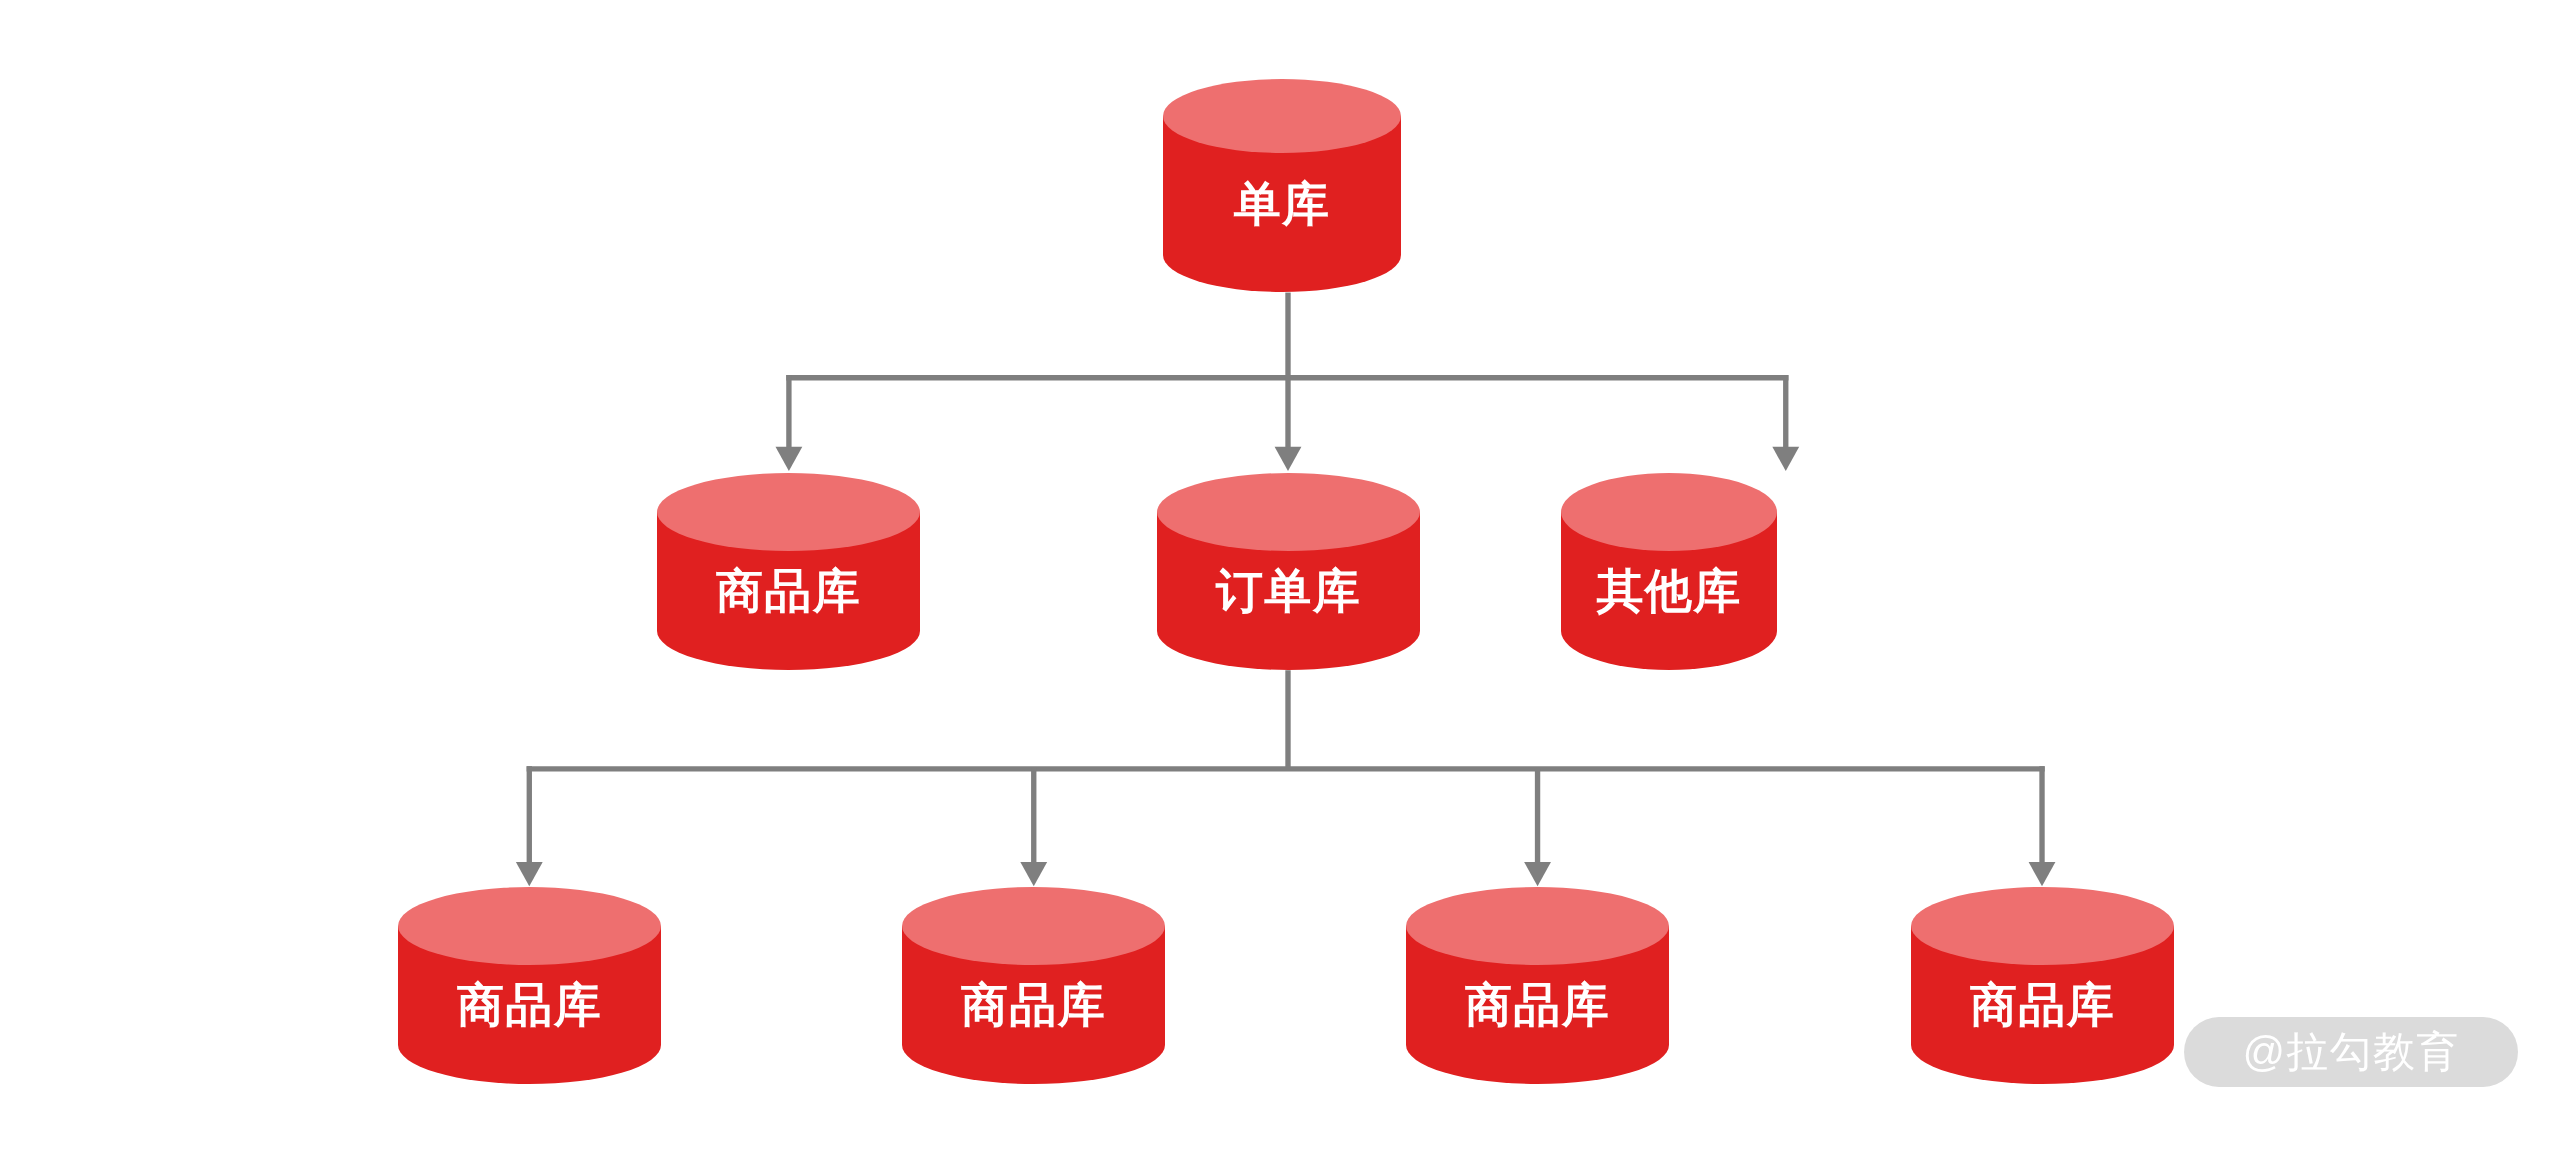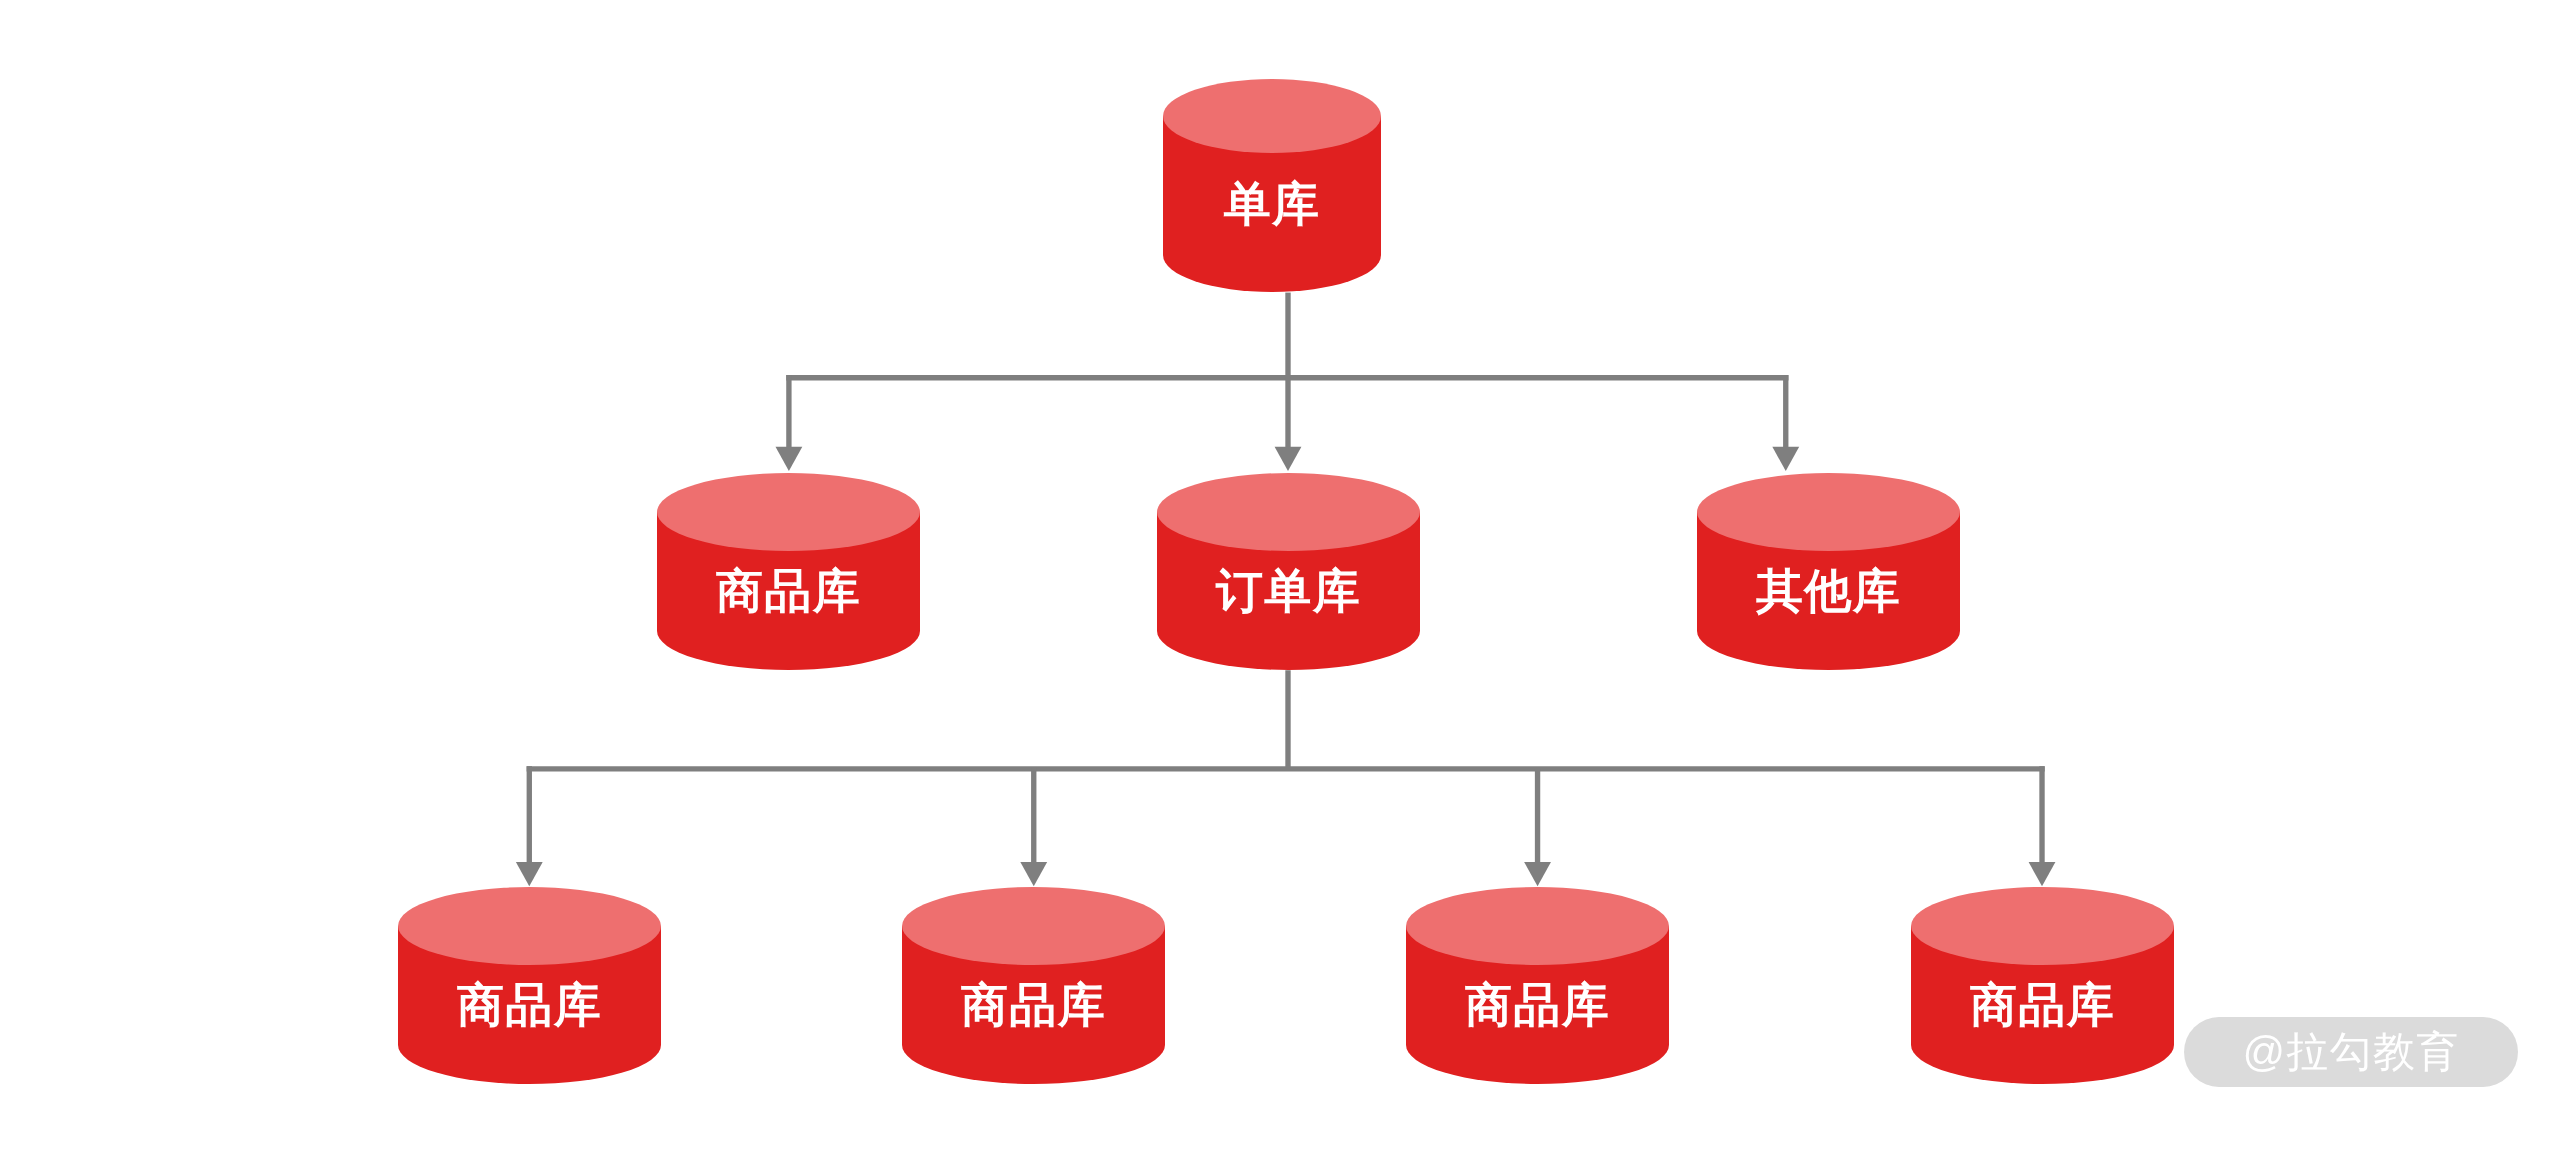--- a/index.html
+++ b/index.html
@@ -67,42 +67,42 @@
     <path class="connector-line" d="M789 1142 L789 1289"></path>
     <path class="connector-line" d="M1541 1146 L1541 1289"></path>
     <path class="connector-line" d="M2292 1146 L2292 1289"></path>
     <path class="connector-line" d="M3044 1142 L3044 1289"></path>
     <polygon class="arrowhead" points="769,1285 809,1285 789,1321"></polygon>
     <polygon class="arrowhead" points="1521,1285 1561,1285 1541,1321"></polygon>
     <polygon class="arrowhead" points="2272,1285 2312,1285 2292,1321"></polygon>
     <polygon class="arrowhead" points="3024,1285 3064,1285 3044,1321"></polygon>
   </svg>
 
-  <div class="cyl" style="left:1163px; top:79px; width:218px; height:213px; --eh:74px;">
+  <div class="cyl" style="left:1163px; top:79px; width:238px; height:213px; --eh:74px;">
     <div class="cyl-bot"></div>
     <div class="cyl-mid"></div>
     <div class="cyl-top"></div>
     <div class="cyl-label">单库</div>
   </div>
 
   <div class="cyl" style="left:657px; top:473px; width:263px; height:197px; --eh:78px;">
     <div class="cyl-bot"></div>
     <div class="cyl-mid"></div>
     <div class="cyl-top"></div>
     <div class="cyl-label">商品库</div>
   </div>
 
   <div class="cyl" style="left:1157px; top:473px; width:263px; height:197px; --eh:78px;">
     <div class="cyl-bot"></div>
     <div class="cyl-mid"></div>
     <div class="cyl-top"></div>
     <div class="cyl-label">订单库</div>
   </div>
 
-  <div class="cyl" style="left:1697px; top:473px; width:263px; height:197px; --eh:78px;">
+  <div class="cyl" style="left:1561px; top:473px; width:216px; height:197px; --eh:78px;">
     <div class="cyl-bot"></div>
     <div class="cyl-mid"></div>
     <div class="cyl-top"></div>
     <div class="cyl-label">其他库</div>
   </div>
 
   <div class="cyl" style="left:398px; top:887px; width:263px; height:197px; --eh:78px;">
     <div class="cyl-bot"></div>
     <div class="cyl-mid"></div>
     <div class="cyl-top"></div>

